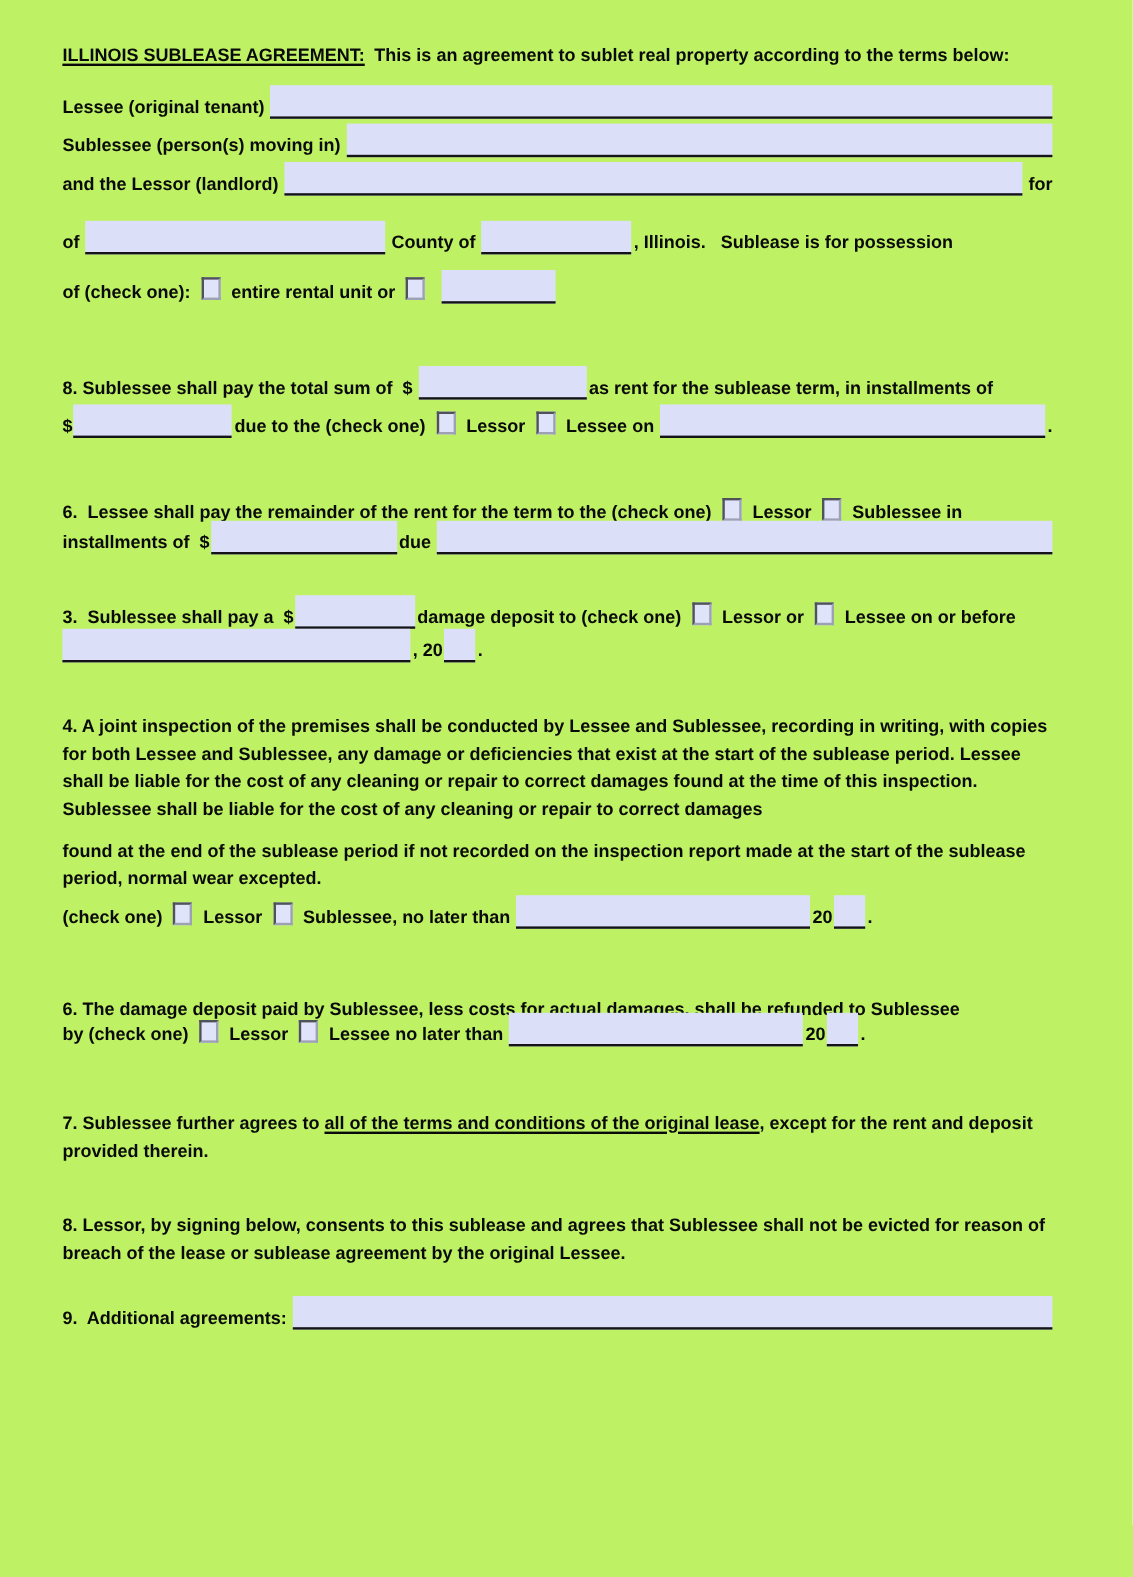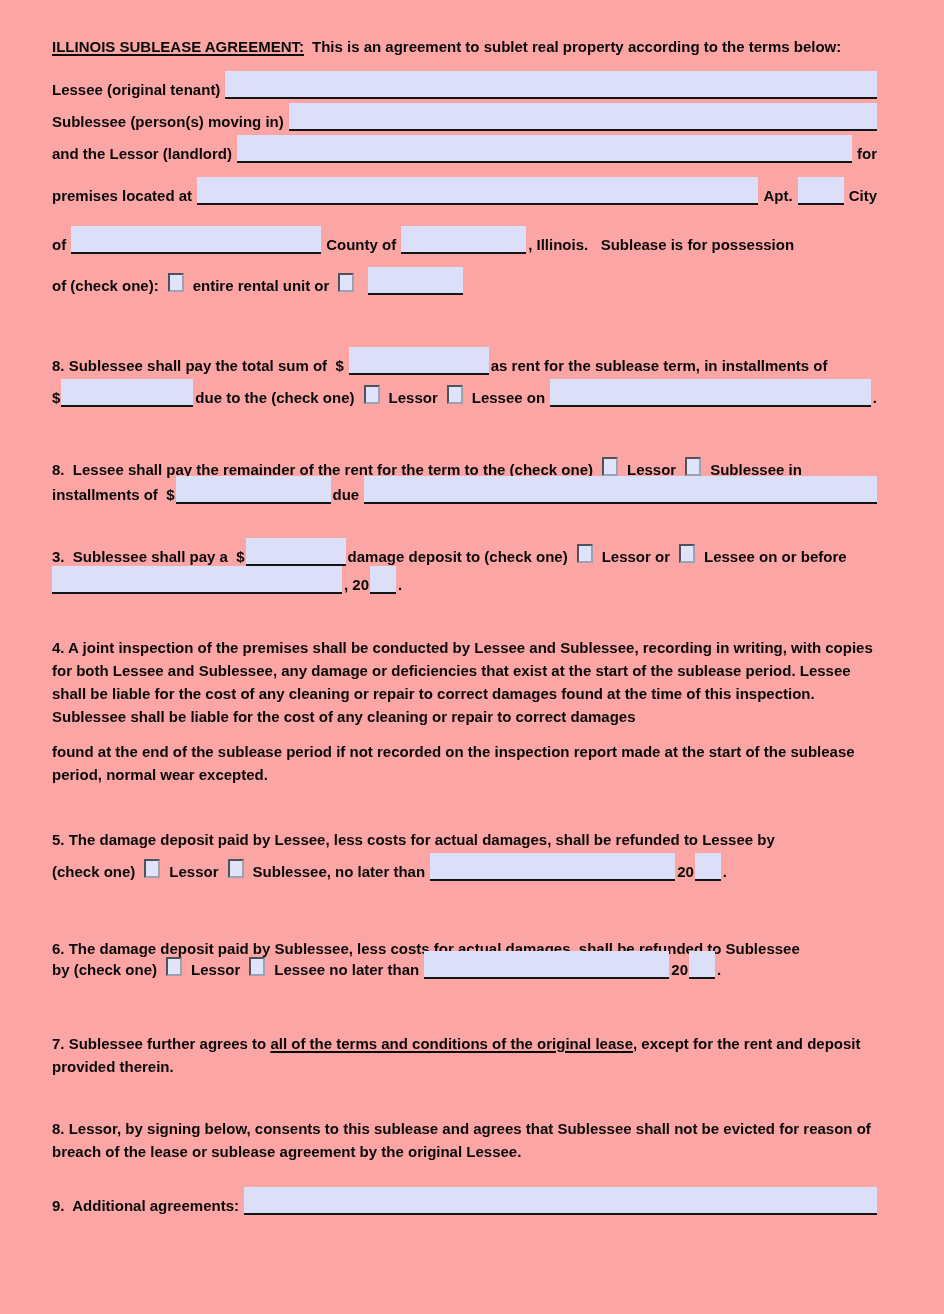--- a/index.html
+++ b/index.html
@@ -1,20 +1,20 @@
 <!DOCTYPE html>
 <html><head>
 <meta charset="utf-8">
 <style>
   html,body { margin:0; padding:0; background:#ffffff; }
   .page {
     position:relative;
     width:944px; height:1314px;
     box-sizing:border-box;
-    background:#fca5a5;
+    background:#bef264;
     padding:34px 67px 0 52px;
     font-family:"Liberation Sans", sans-serif;
     font-weight:bold;
     font-size:15px;
     color:#0a0a0a;
     overflow:hidden;
   }
   .title { margin:0; line-height:25px; }
   .u { text-decoration:underline; text-decoration-thickness:2px; text-underline-offset:2px; }
   .intro { margin-left:8px; }
@@ -73,27 +73,20 @@
     <span class="fld grow"></span>
   </div>
 
   <div class="frow mt2">
     <span class="txt">and the Lessor (landlord)</span>
     <span class="fld grow"></span>
     <span class="txt">for</span>
   </div>
 
 
-  <div class="frow mt12">
-    <span class="txt">premises located at</span>
-    <span class="fld grow"></span>
-    <span class="txt">Apt.</span>
-    <span class="fld w46"></span>
-    <span class="txt">City</span>
-  </div>
 
   <div class="frow mt19">
     <span class="txt">of</span>
     <span class="fld w250"></span>
     <span class="txt">County of</span>
     <span class="fld w125 mr0"></span>
     <span class="txt">, Illinois.   Sublease is for possession</span>
   </div>
 
   <div class="frow mt11">
@@ -115,21 +108,21 @@
     <span class="txt">due to the (check one)</span>
     <span class="cb"></span>
     <span class="txt">Lessor</span>
     <span class="cb"></span>
     <span class="txt">Lessee on</span>
     <span class="fld grow mr0"></span>
     <span class="txt">.</span>
   </div>
 
   <div class="frow mt42">
-    <span class="txt">8.  Lessee shall pay the remainder of the rent for the term to the (check one)</span>
+    <span class="txt">6.  Lessee shall pay the remainder of the rent for the term to the (check one)</span>
     <span class="cb"></span>
     <span class="txt">Lessor</span>
     <span class="cb"></span>
     <span class="txt">Sublessee in</span>
   </div>
   <div class="frow mtm5">
     <span class="txt">installments of  $</span>
     <span class="fld w155 tight mr0"></span>
     <span class="txt">due</span>
     <span class="fld grow"></span>
@@ -147,21 +140,20 @@
   <div class="frow mtm2">
     <span class="fld w290 mr0"></span>
     <span class="txt">, 20</span>
     <span class="fld w26 tight mr0"></span>
     <span class="txt">.</span>
   </div>
 
   <p class="para mt42">4.  A joint inspection of the premises shall be conducted by Lessee and Sublessee, recording in writing, with copies for both Lessee and Sublessee, any damage or deficiencies that exist at the start of the sublease period.   Lessee shall be liable for the cost of any cleaning or repair to correct damages found at the time of this inspection.  Sublessee shall be liable for the cost of any cleaning or repair to correct damages</p>
   <p class="para mt12">found at the end of the sublease period if not recorded on the inspection report made at the start of the sublease period, normal wear excepted.</p>
 
-  <p class="para mt42">5.  The damage deposit paid by Lessee, less costs for actual damages, shall be refunded to Lessee by</p>
   <div class="frow mt0">
     <span class="txt">(check one)</span>
     <span class="cb"></span>
     <span class="txt">Lessor</span>
     <span class="cb"></span>
     <span class="txt">Sublessee, no later than</span>
     <span class="fld w245 mr0"></span>
     <span class="txt">20</span>
     <span class="fld w26 tight mr0"></span>
     <span class="txt">.</span>

